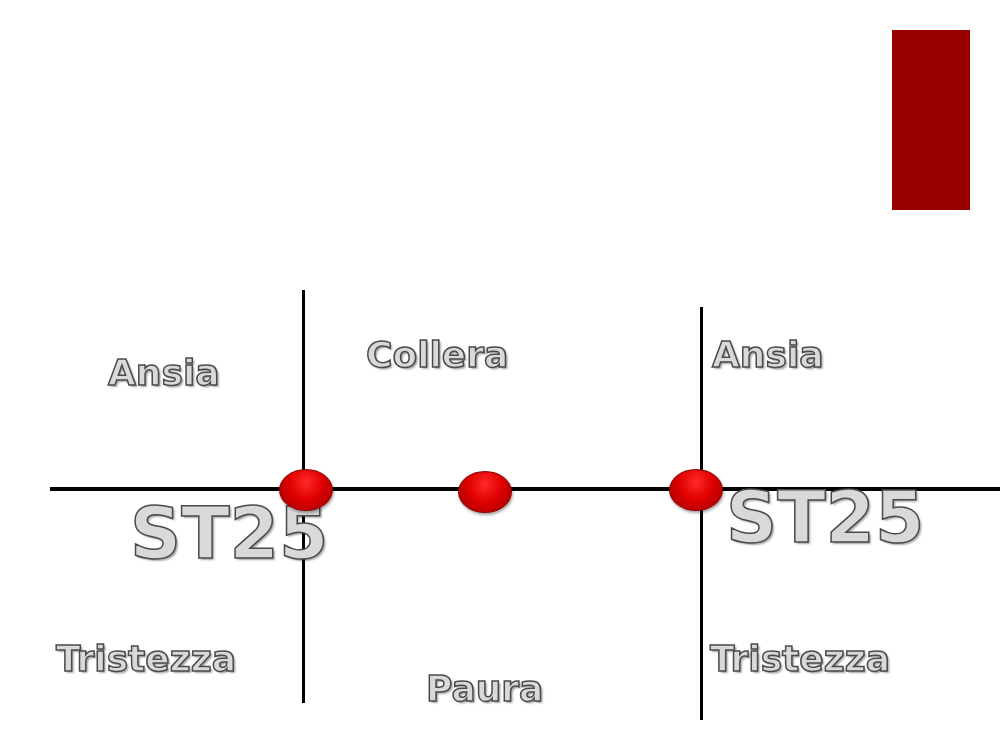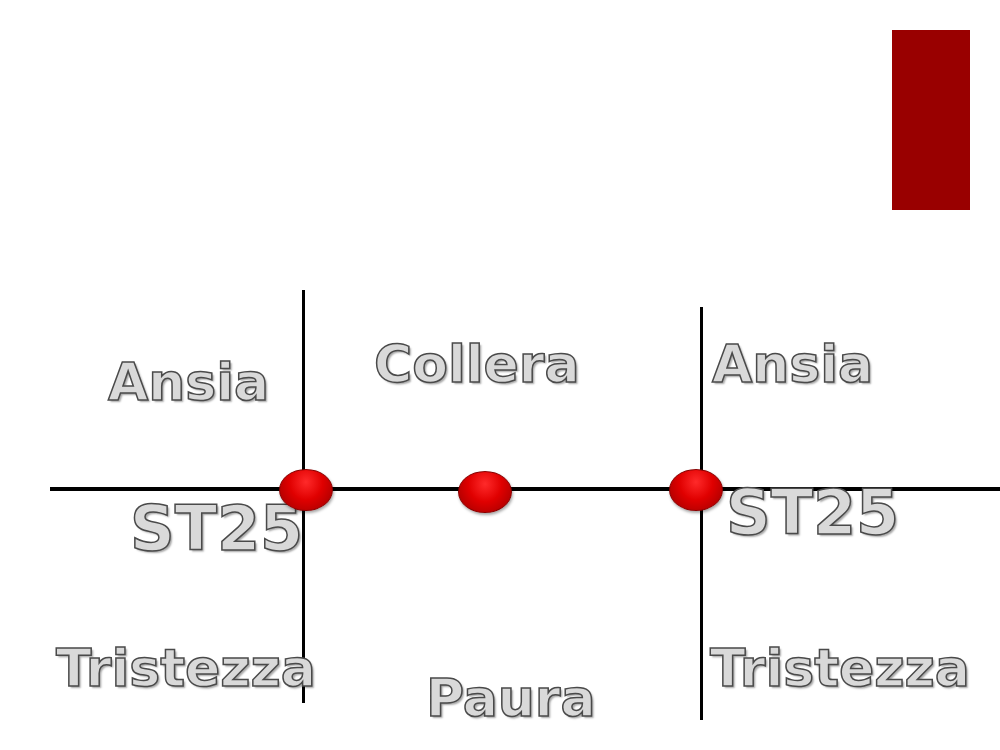--- a/index.html
+++ b/index.html
@@ -3,40 +3,40 @@
 <meta charset="utf-8">
 <style>
   html, body { margin: 0; padding: 0; }
   body { width: 1000px; height: 750px; position: relative; overflow: hidden; background: #ffffff; font-family: "DejaVu Sans", sans-serif; }
   .accent-bar { position: absolute; left: 892px; top: 30px; width: 78px; height: 180px; background: #990000; }
   .line { position: absolute; background: #000; }
   .label { position: absolute; font-weight: bold; color: #d9d9d9;
     -webkit-text-stroke: 1.5px #4a4a4a;
     text-shadow: 2px 2px 2px rgba(0,0,0,0.35);
     white-space: nowrap; letter-spacing: 0px; }
-  .label.sm { font-size: 52px; }
-  .label.lg { font-size: 62px; }
+  .label.sm { font-size: 36px; }
+  .label.lg { font-size: 71px; }
   .dot { position: absolute; width: 52px; height: 40px; border-radius: 50%;
     background: radial-gradient(ellipse at 50% 30%, #ff2a2a 0%, #e00000 45%, #b40000 80%, #a00000 100%);
     border: 1px solid #8a0000; box-shadow: 1px 2px 3px rgba(0,0,0,0.35); }
 </style>
 </head>
 <body>
 
 <div class="accent-bar"></div>
 
 <div class="line" style="left:50px; top:487px; width:950px; height:4px;"></div>
 <div class="line" style="left:302px; top:290px; width:3px; height:413px;"></div>
 <div class="line" style="left:700px; top:307px; width:3px; height:413px;"></div>
 
 <div class="label sm" style="left:108px; top:352px;">Ansia</div>
 <div class="label lg" style="left:130px; top:492px;">ST25</div>
 <div class="label sm" style="left:56px; top:638px;">Tristezza</div>
 
-<div class="label sm" style="left:374px; top:334px;">Collera</div>
+<div class="label sm" style="left:366px; top:334px;">Collera</div>
 <div class="label sm" style="left:426px; top:636px;margin-top:32px;">Paura</div>
 
 <div class="label sm" style="left:712px; top:334px;">Ansia</div>
 <div class="label lg" style="left:726px; top:476px;">ST25</div>
 <div class="label sm" style="left:710px; top:638px;">Tristezza</div>
 
 <div class="dot" style="left:279px; top:469px;"></div>
 <div class="dot" style="left:458px; top:471px;"></div>
 <div class="dot" style="left:669px; top:469px;"></div>
 

